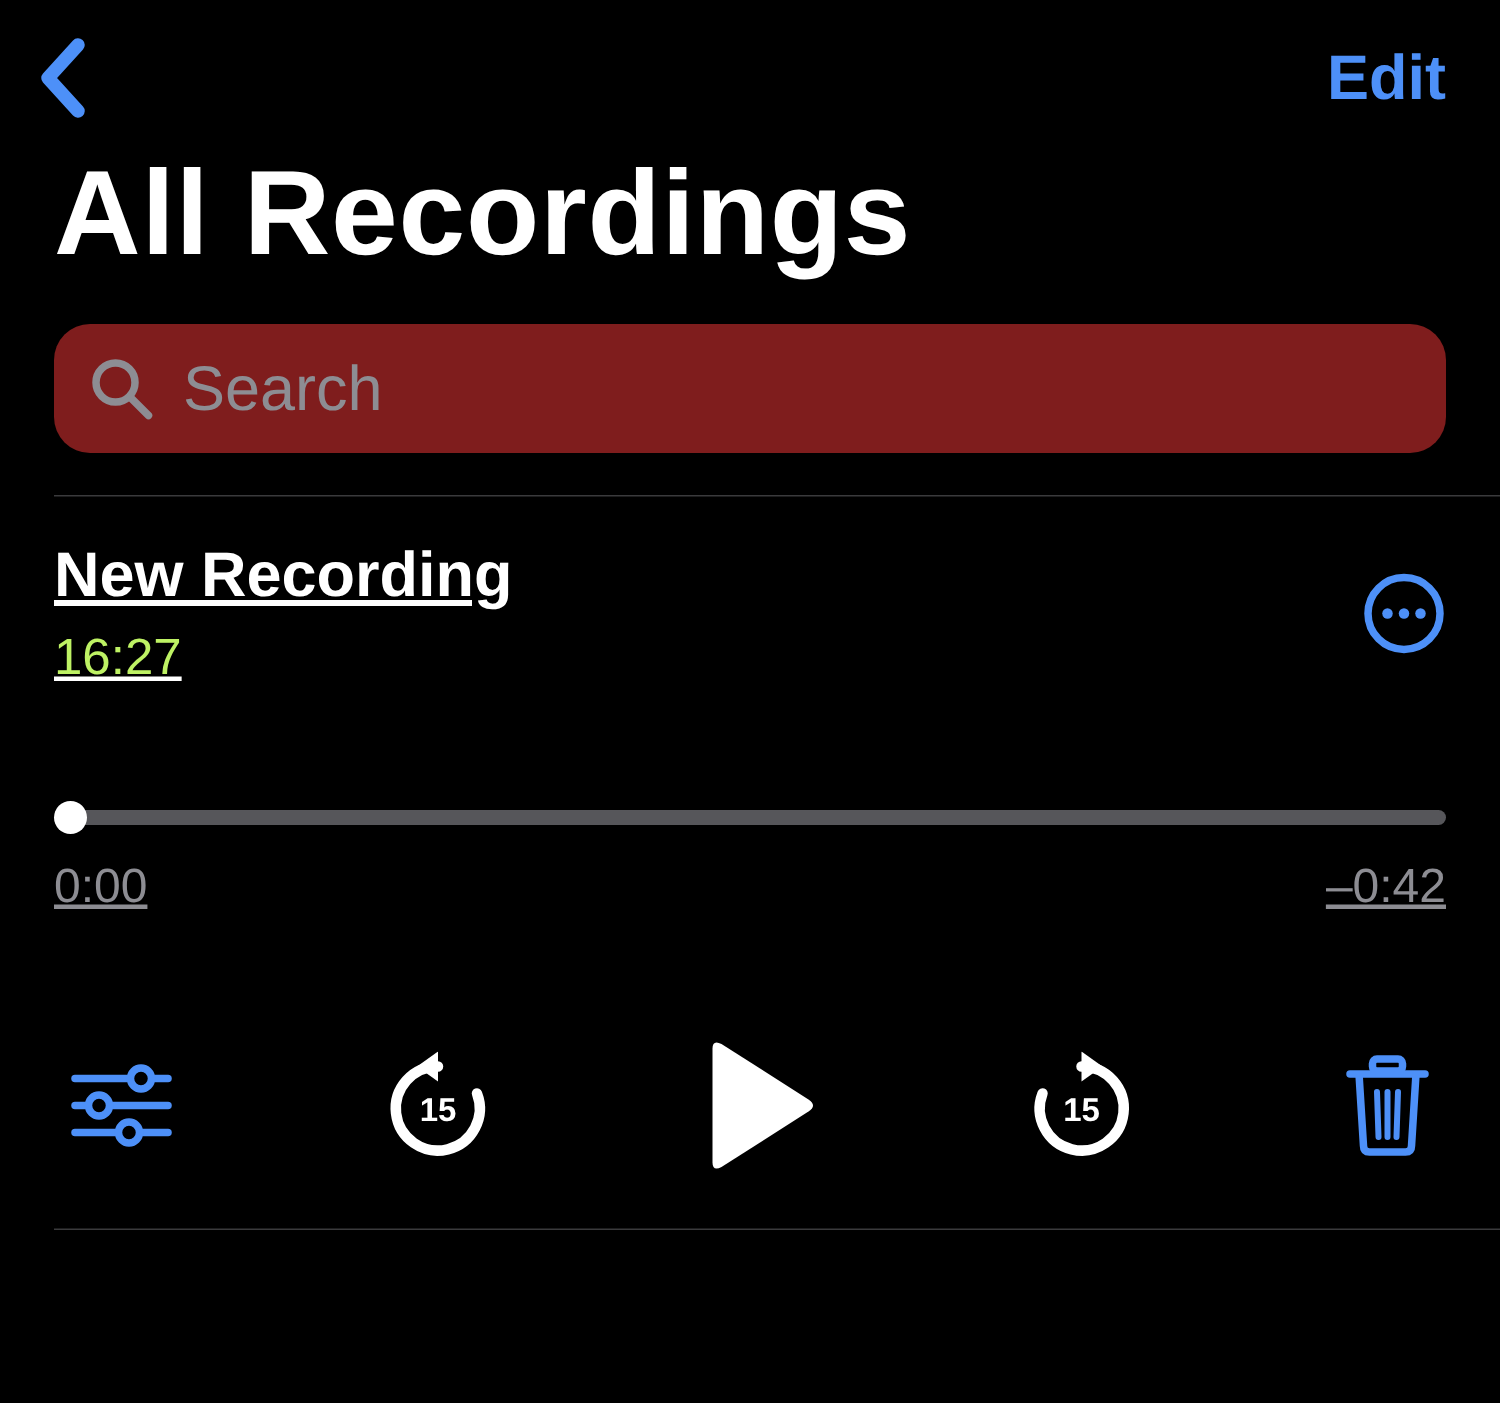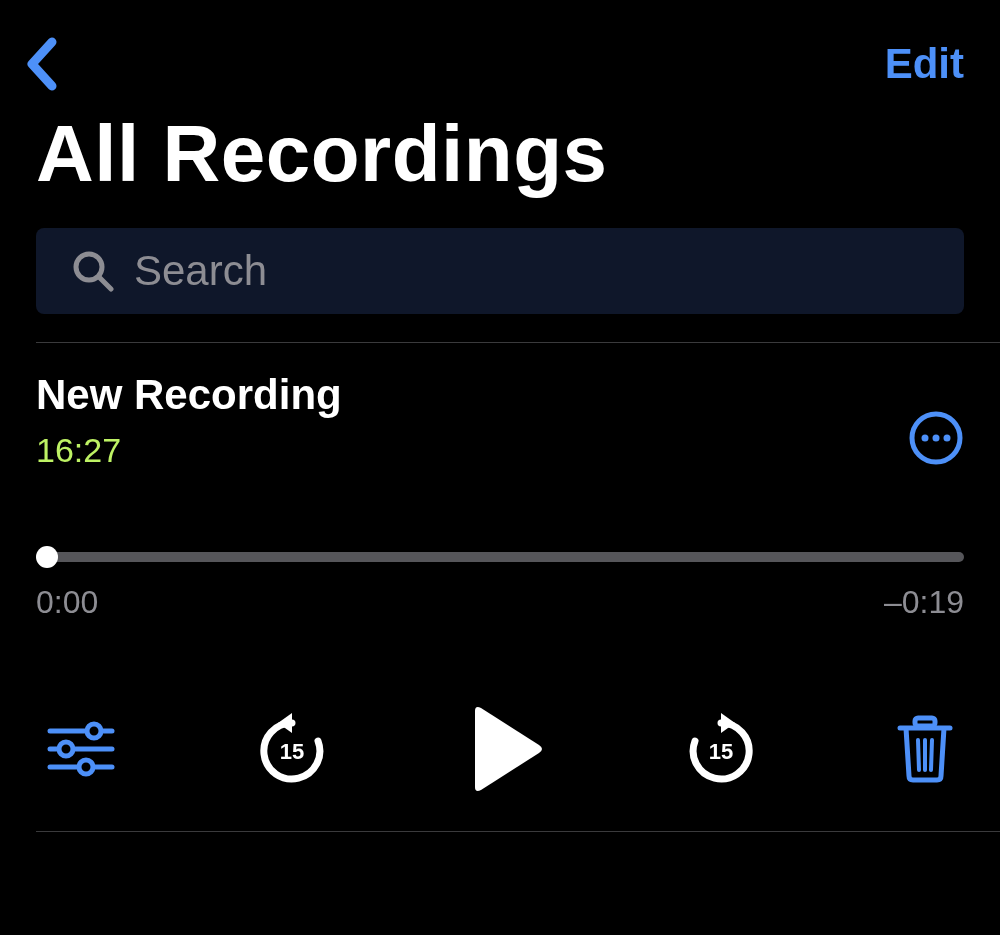--- a/index.html
+++ b/index.html
@@ -8,62 +8,63 @@
       height: 935px;
       background: #000;
       color: #fff;
       font-family: -apple-system, "Helvetica Neue", Helvetica, Arial, sans-serif;
       overflow: hidden;
     }
     .top-bar {
       display: flex;
       justify-content: space-between;
       align-items: center;
-      padding: 36px 36px 8px 24px;
+      padding: 24px 36px 8px 24px;
       text-align: right;
     }
     .back-btn { display: inline-flex; align-items: center; cursor: pointer; }
     .edit-btn {
       color: #4d90f8;
       font-size: 42px;
       font-weight: 600;
       cursor: pointer;
     }
     .title {
       font-size: 80px;
       font-weight: 700;
       letter-spacing: 0.5px;
       padding: 8px 36px 28px 36px;
     }
     .search-wrap { padding: 0 36px 28px 36px; }
     .search-bar {
       display: flex;
       align-items: center;
-      background: #0f172a;
-      border-radius: 8px;
+      background: #7f1d1d;
+      border-radius: 24px;
       height: 86px;
-      padding: 0 36px;
+      padding: 0 24px;
     }
     .search-placeholder {
       color: #8d8d93;
       font-size: 42px;
       margin-left: 20px;
     }
     .rule {
       height: 1px;
       background: #3a3a3c;
       margin: 0 0 0 36px;
     }
     .recording {
       padding: 28px 36px 0 36px;
     }
     .recording-head {
       display: flex;
       justify-content: space-between;
-      align-items: flex-end;
+      align-items: center;
+      text-decoration: underline;
     }
     .rec-title { font-size: 42px; font-weight: 700; }
     .rec-time { font-size: 34px; color: #bef264; margin-top: 12px; }
     .more-btn { cursor: pointer; padding-top: 6px; }
     .slider-area { margin-top: 82px; }
     .track {
       position: relative;
       height: 10px;
       background: #56565a;
       border-radius: 5px;
@@ -78,20 +79,21 @@
       height: 22px;
       background: #fff;
       border-radius: 50%;
     }
     .times {
       display: flex;
       justify-content: space-between;
       color: #8d8d93;
       font-size: 32px;
       margin-top: 22px;
+      text-decoration: underline;
     }
     .controls {
       display: flex;
       justify-content: space-between;
       align-items: center;
       padding: 84px 10px 38px 10px;
     }
     .ctrl { cursor: pointer; display:flex; align-items:center; justify-content:center; }
     .bottom-rule { height: 1px; background: #3a3a3c; margin-left: 36px; }
   </style>
@@ -136,21 +138,21 @@
       </svg>
     </span>
   </div>
 
   <div class="slider-area">
     <div class="track">
       <div class="thumb"></div>
     </div>
     <div class="times">
       <span>0:00</span>
-      <span>–0:19</span>
+      <span>–0:42</span>
     </div>
   </div>
 
   <div class="controls">
     <span class="ctrl">
       <svg width="70" height="60" viewBox="0 0 70 60">
         <line x1="4" y1="12" x2="66" y2="12" stroke="#4d90f8" stroke-width="5" stroke-linecap="round"></line>
         <circle cx="48" cy="12" r="7" fill="#000" stroke="#4d90f8" stroke-width="5"></circle>
         <line x1="4" y1="30" x2="66" y2="30" stroke="#4d90f8" stroke-width="5" stroke-linecap="round"></line>
         <circle cx="20" cy="30" r="7" fill="#000" stroke="#4d90f8" stroke-width="5"></circle>

